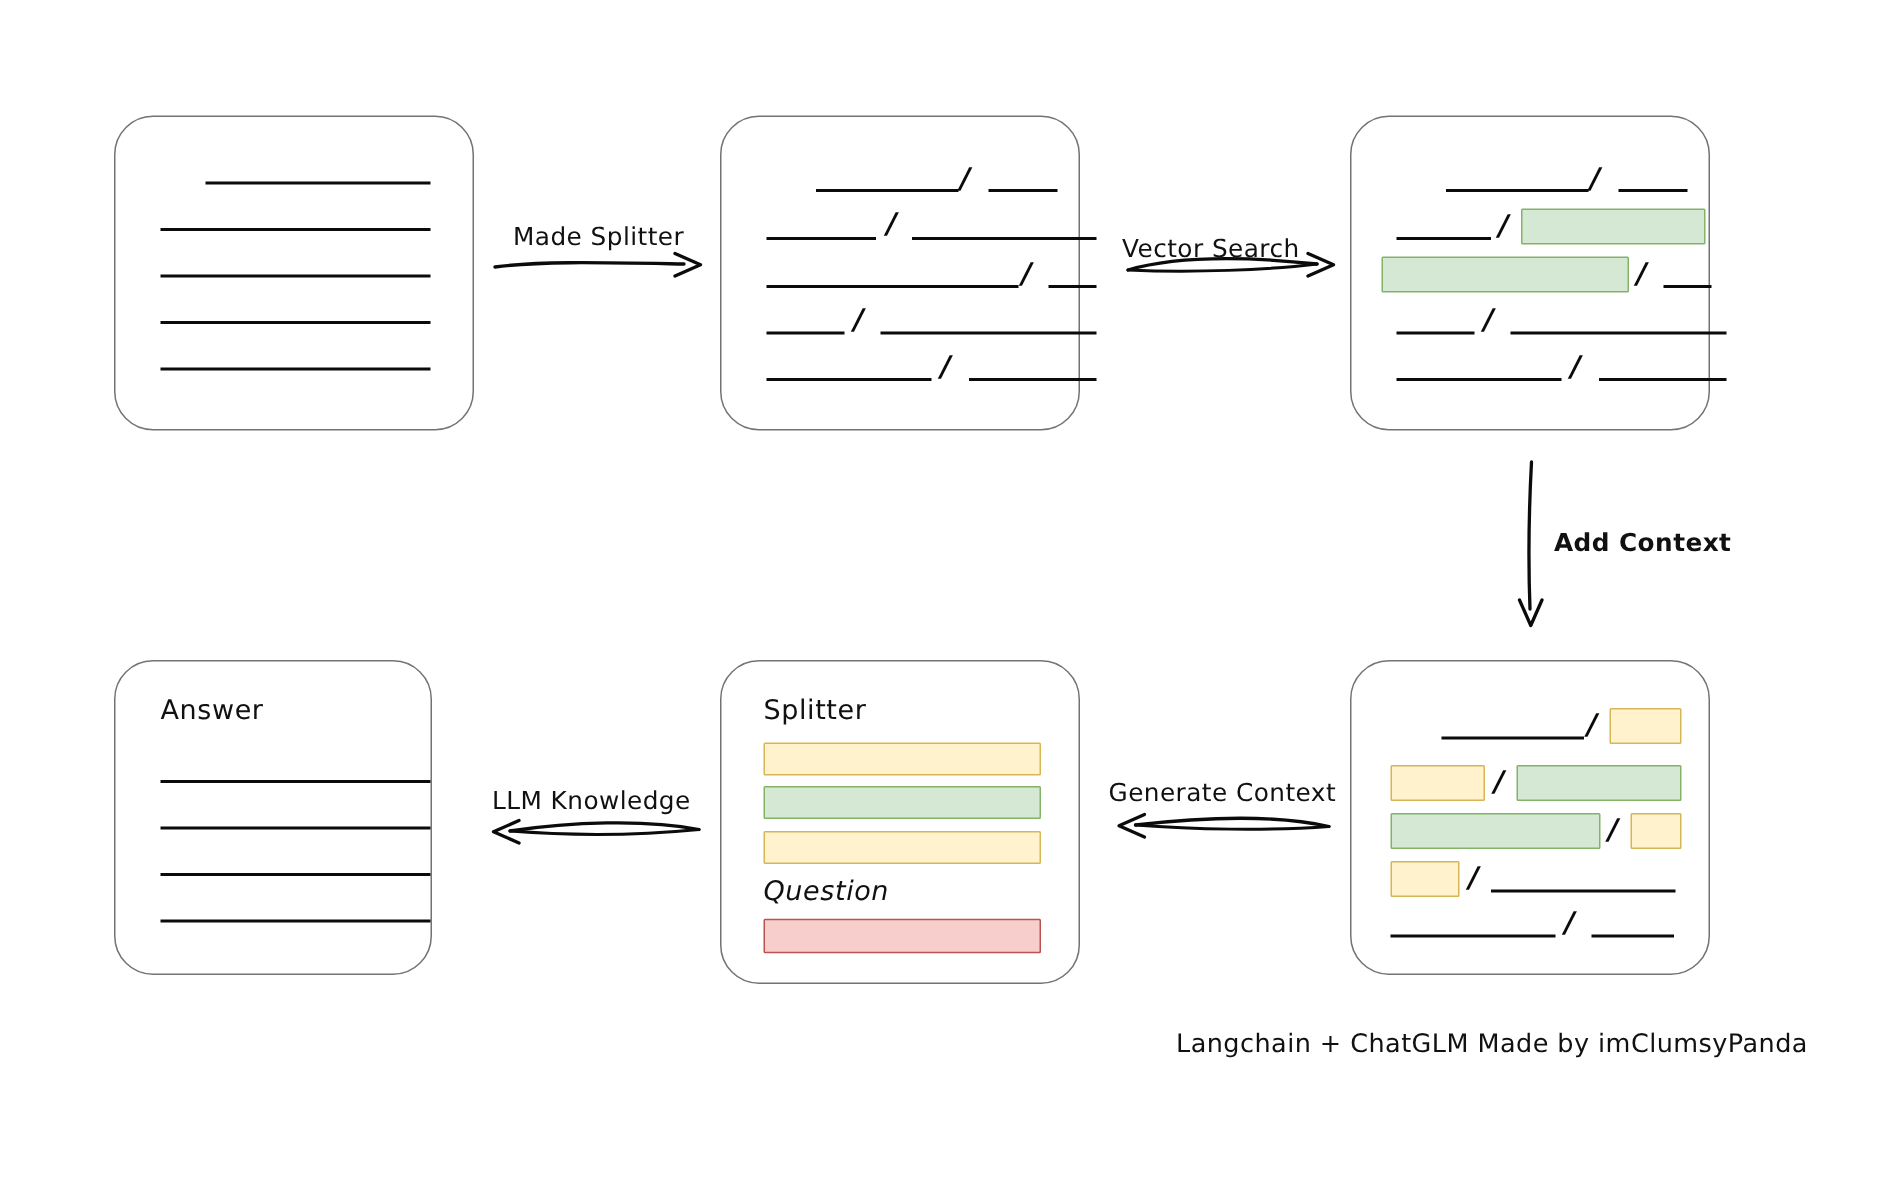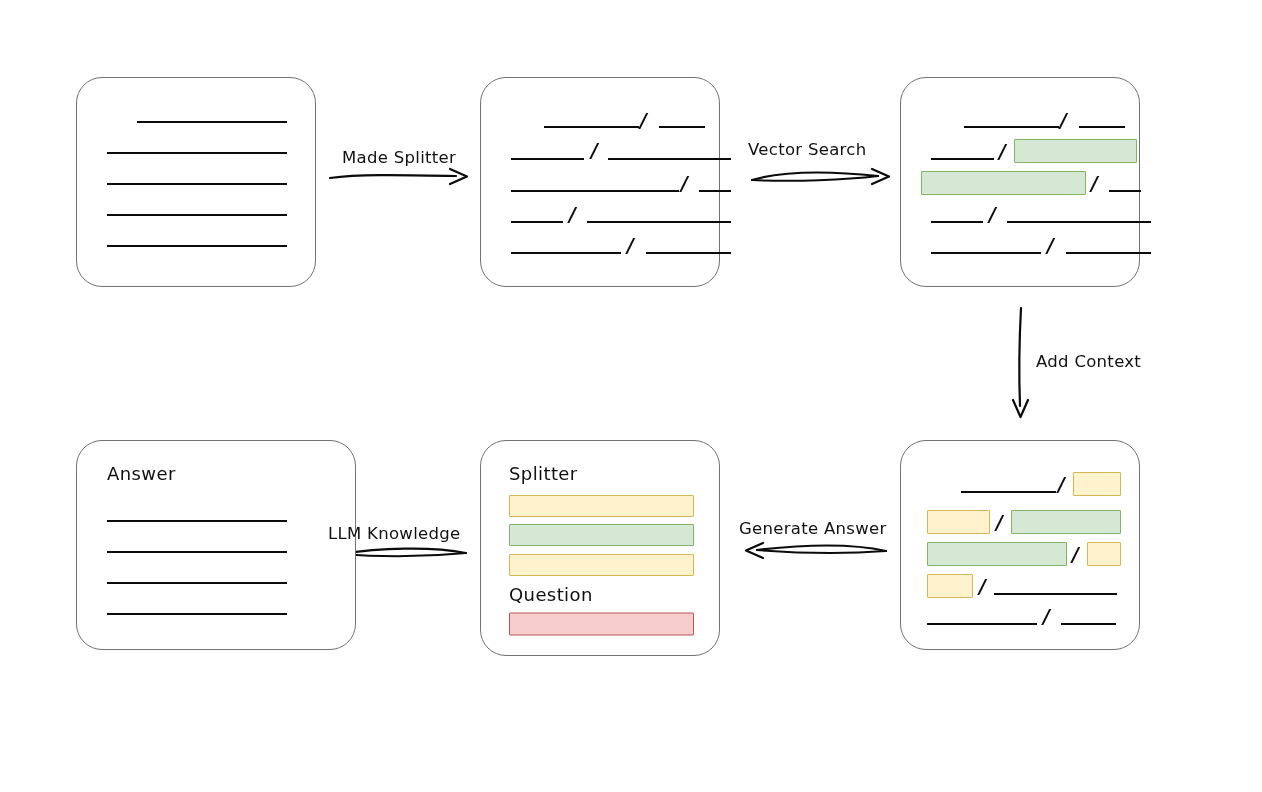--- a/index.html
+++ b/index.html
@@ -169,34 +169,34 @@
 
     <div class="ln" style="left:30px;top:143px;width:52px;"></div>
     <div class="slash" style="left:88px;top:136px;">/</div>
     <div class="ln" style="left:106px;top:143px;width:144px;"></div>
 
     <div class="ln" style="left:30px;top:174px;width:110px;"></div>
     <div class="slash" style="left:146px;top:167px;">/</div>
     <div class="ln" style="left:165px;top:174px;width:85px;"></div>
   </div>
 
-  <div class="card" style="left:76px;top:440px;width:280px;height:210px;">
+  <div class="card" style="left:76px;top:440px;width:212px;height:210px;">
     <div class="hand card-title" style="left:30px;top:22px;">Answer</div>
     <div class="ln" style="left:30px;top:79px;width:180px;"></div>
     <div class="ln" style="left:30px;top:110px;width:180px;"></div>
     <div class="ln" style="left:30px;top:141px;width:180px;"></div>
     <div class="ln" style="left:30px;top:172px;width:180px;"></div>
   </div>
 
   <div class="card" style="left:480px;top:440px;width:240px;height:216px;">
     <div class="hand card-title" style="left:28px;top:22px;">Splitter</div>
     <div class="chip yellow" style="left:28px;top:65px;width:185px;height:22px;"></div>
     <div class="chip green" style="left:28px;top:94px;width:185px;height:22px;"></div>
     <div class="chip yellow" style="left:28px;top:124px;width:185px;height:22px;"></div>
-    <div class="hand card-title" style="left:28px;top:143px;">Question</div>
+    <div class="hand card-title" style="left:28px;top:143px;font-style:italic;">Question</div>
     <div class="chip red" style="left:28px;top:183px;width:185px;height:23px;"></div>
   </div>
 
   <div class="card" style="left:900px;top:440px;width:240px;height:210px;">
 
     <div class="ln" style="left:60px;top:50px;width:95px;"></div>
     <div class="slash" style="left:157px;top:43px;">/</div>
     <div class="chip yellow" style="left:172px;top:43px;width:48px;height:24px;"></div>
 
     <div class="chip yellow" style="left:26px;top:81px;width:63px;height:24px;"></div>
@@ -210,19 +210,20 @@
     <div class="chip yellow" style="left:26px;top:145px;width:46px;height:24px;"></div>
     <div class="slash" style="left:78px;top:145px;">/</div>
     <div class="ln" style="left:93px;top:152px;width:123px;"></div>
 
     <div class="ln" style="left:26px;top:182px;width:110px;"></div>
     <div class="slash" style="left:142px;top:175px;">/</div>
     <div class="ln" style="left:160px;top:182px;width:55px;"></div>
   </div>
 
   <div class="edge-label" style="left:342px;top:148px;">Made Splitter</div>
-  <div class="edge-label" style="left:748px;top:140px;">Vector Search</div>
-  <div class="edge-label" style="left:1036px;top:352px;">Add Context</div>
-  <div class="edge-label" style="left:739px;top:519px;">Generate Answer</div>
+  <div class="edge-label" style="left:748px;top:156px;">Vector Search</div>
+  <div class="edge-label" style="left:1036px;top:352px;font-weight:bold;">Add Context</div>
+  <div class="edge-label" style="left:739px;top:519px;">Generate Context</div>
   <div class="edge-label" style="left:328px;top:524px;">LLM Knowledge</div>
 
+  <div class="caption" style="left:784px;top:686px;">Langchain + ChatGLM Made by imClumsyPanda</div>
 
 </div>
 
 </body></html>

